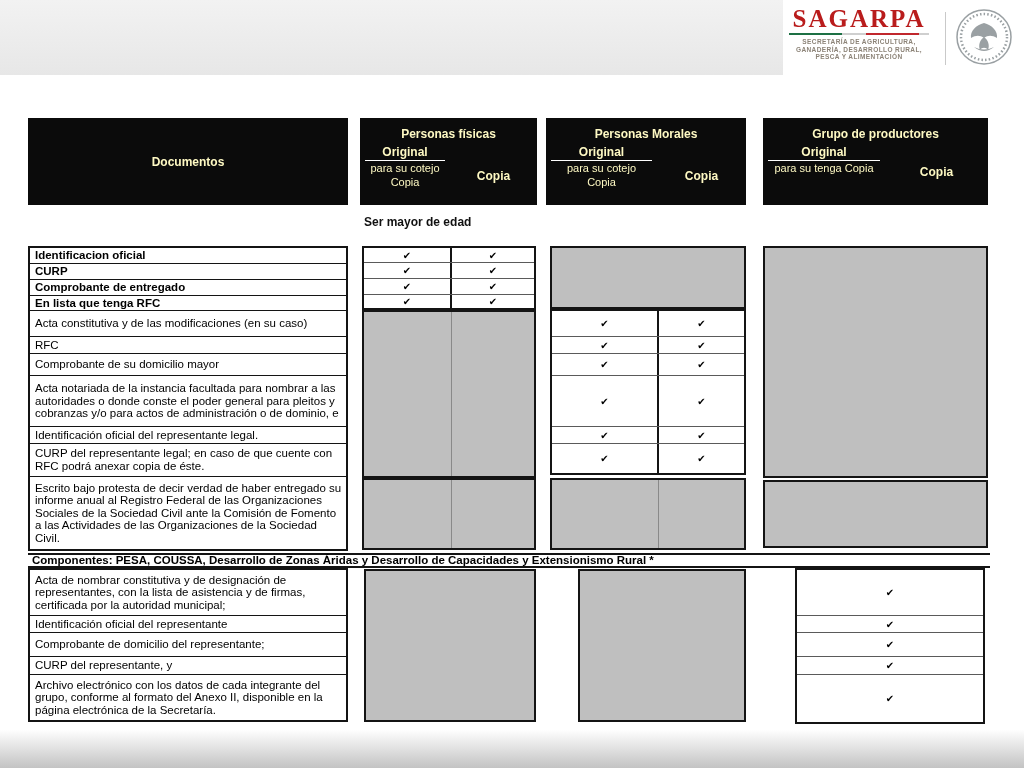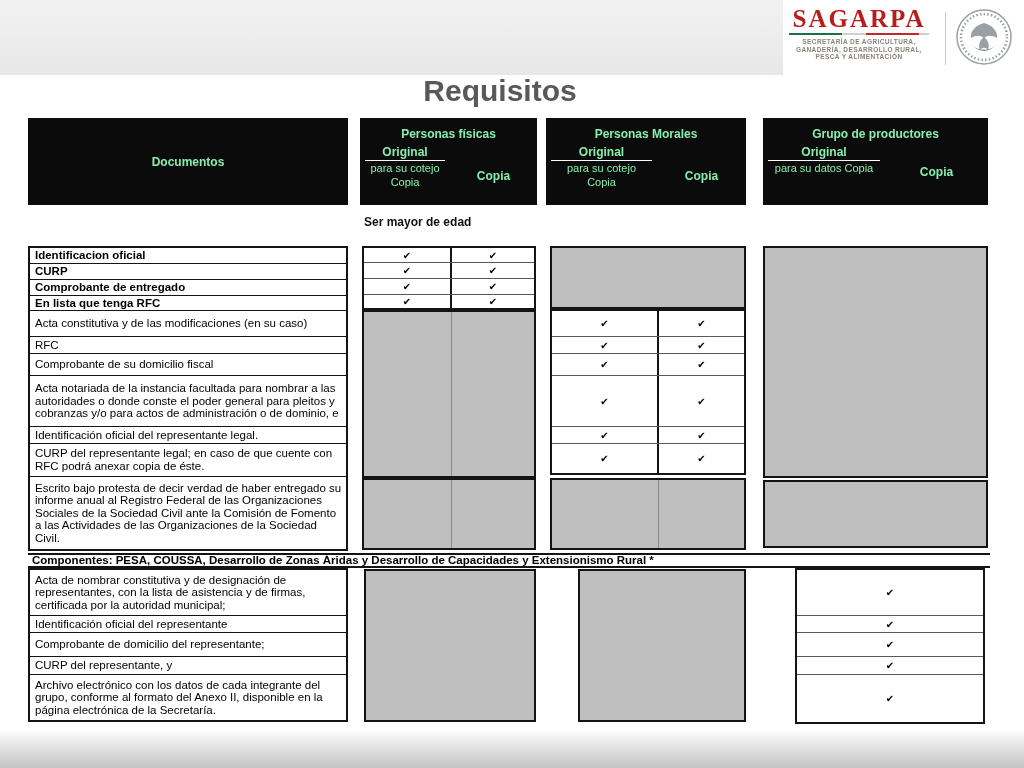--- a/index.html
+++ b/index.html
@@ -19,21 +19,21 @@
   .logo-rule .seg-red{position:absolute;left:55%;top:0;height:2px;width:38%;}
   .logo-sec{font-size:6.5px;letter-spacing:.4px;color:#8c8377;line-height:7.5px;font-weight:bold;}
   .logo-div{width:1px;background:#c9c9c9;margin:12px 8px 10px 10px;}
   .seal{margin-top:7px;}
 
   
   .title{position:absolute;left:0;top:74px;width:1000px;text-align:center;
          font-size:30px;font-weight:bold;color:#58595b;}
 
   
-  .hdr{position:absolute;top:118px;height:87px;background:#0b0b0b;color:#86efac;
+  .hdr{position:absolute;top:118px;height:87px;background:#0b0b0b;color:#fef9c3;
        box-sizing:border-box;font-size:12px;}
   .hdr-doc{display:flex;align-items:center;justify-content:center;font-weight:bold;}
   .gtitle{padding-top:9px;font-weight:bold;text-align:center;}
   .gcols{display:flex;margin-top:4px;}
   .gleft{text-align:center;}
   .gorig{font-weight:bold;border-bottom:1px solid #ffffff;margin:0 5px;padding-bottom:1px;}
   .gsub{font-size:11px;line-height:13px;margin-top:1px;white-space:nowrap;}
   .gright{flex:1;text-align:center;font-weight:bold;padding-top:24px;}
   .gright.gru{padding-top:20px;}
 
@@ -89,21 +89,20 @@
     <div class="logo-div"></div>
     <svg class="seal" width="60" height="60" viewBox="0 0 60 60">
       <circle cx="30" cy="30" r="27" fill="none" stroke="#9aa0a3" stroke-width="1.5"></circle>
       <circle cx="30" cy="30" r="23" fill="none" stroke="#9aa0a3" stroke-width="2.5" stroke-dasharray="1.5 2.2"></circle>
       <path d="M30 16 C22 18 16 24 17 31 C22 28 26 28 30 31 C34 28 38 28 43 31 C44 24 38 18 30 16 Z" fill="#9aa0a3"></path>
       <path d="M30 30 C26 33 24 38 26 43 C28 40 32 40 34 43 C36 38 34 33 30 30 Z" fill="#9aa0a3"></path>
       <path d="M20 40 Q30 48 40 40 Q30 45 20 40 Z" fill="#9aa0a3"></path>
     </svg>
   </div>
 
-  <div class="title">Requisitos</div>
 
   <div class="hdr hdr-doc" style="left:28px;width:320px;">
     <span>Documentos</span>
   </div>
 
   <div class="hdr" style="left:360px;width:177px;">
     <div class="gtitle">Personas físicas</div>
     <div class="gcols">
       <div class="gleft" style="width:90px;">
         <div class="gorig">Original</div>
@@ -124,36 +123,36 @@
       </div>
       <div class="gright">Copia</div>
     </div>
   </div>
 
   <div class="hdr" style="left:763px;width:225px;">
     <div class="gtitle">Grupo de productores</div>
     <div class="gcols">
       <div class="gleft" style="width:122px;">
         <div class="gorig">Original</div>
-        <div class="gsub">para su datos  Copia</div>
+        <div class="gsub">para su tenga  Copia</div>
       </div>
       <div class="gright gru">Copia</div>
     </div>
   </div>
 
   <div class="note">Ser mayor de edad</div>
 
   <div class="blk" style="left:28px;top:246px;width:320px;height:305px;">
     <div class="doc-row b" style="top:0;height:16px;">Identificacion oficial</div>
     <div class="doc-row b" style="top:16px;height:16px;">CURP</div>
     <div class="doc-row b" style="top:32px;height:16px;">Comprobante de entregado</div>
     <div class="doc-row b" style="top:48px;height:15px;">En lista que tenga RFC</div>
     <div class="doc-row" style="top:63px;height:26px;">Acta constitutiva y de las modificaciones (en su caso)</div>
     <div class="doc-row" style="top:89px;height:17px;">RFC</div>
-    <div class="doc-row" style="top:106px;height:22px;">Comprobante de su domicilio fiscal</div>
+    <div class="doc-row" style="top:106px;height:22px;">Comprobante de su domicilio mayor</div>
     <div class="doc-row" style="top:128px;height:51px;">Acta notariada de la instancia facultada para nombrar a las autoridades o donde conste el poder general para pleitos y cobranzas y/o para actos de administración o de dominio, e</div>
     <div class="doc-row" style="top:179px;height:17px;">Identificación oficial del representante legal.</div>
     <div class="doc-row" style="top:196px;height:33px;">CURP del representante legal; en caso de que cuente con RFC podrá anexar copia de éste.</div>
     <div class="doc-row last" style="top:229px;height:72px;">Escrito bajo protesta de decir verdad de haber entregado su informe anual al Registro Federal de las Organizaciones Sociales de la Sociedad Civil ante la Comisión de Fomento a las Actividades de las Organizaciones de la Sociedad Civil.</div>
   </div>
 
   <div class="blk" style="left:362px;top:246px;width:174px;height:64px;">
     <div class="crow" style="top:0;height:15px;">
       <div class="ccell split" style="width:88px;">
           <span>✔</span>

